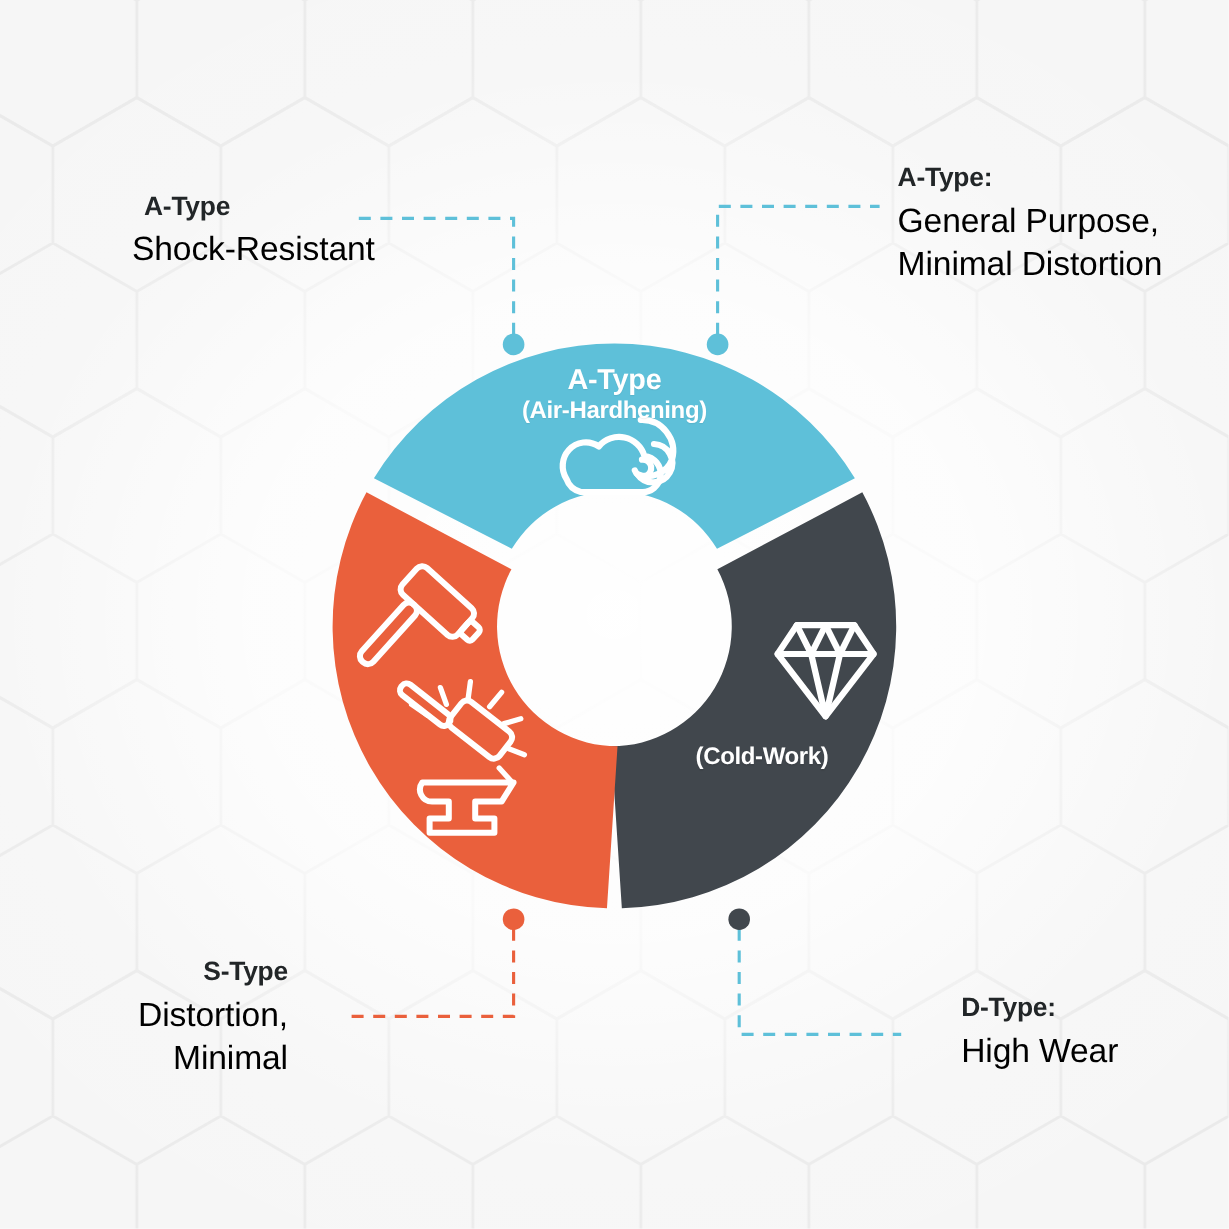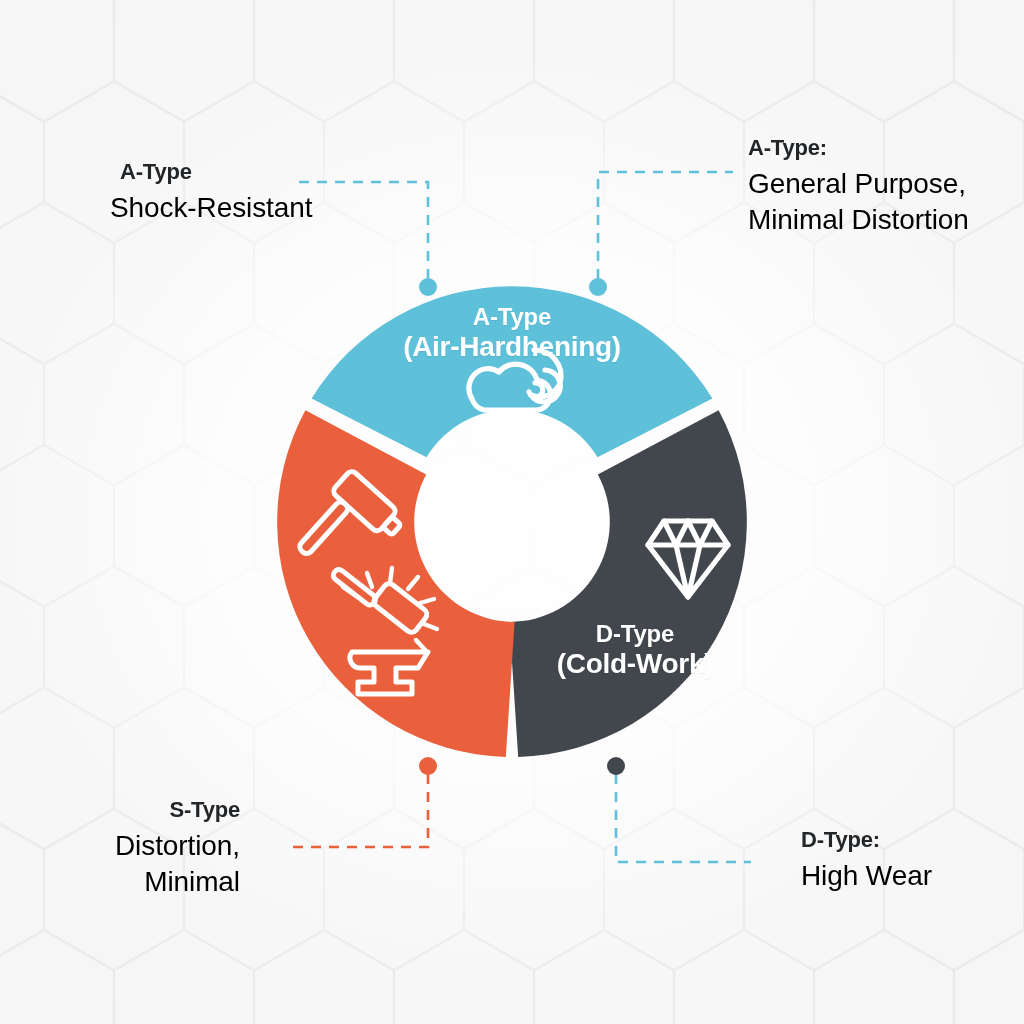--- a/index.html
+++ b/index.html
@@ -71,21 +71,21 @@
     position: absolute;
     z-index: 3;
     color: #ffffff;
     font-weight: bold;
     text-align: center;
     line-height: 1.16;
     pointer-events: none;
     text-shadow: 0 1px 1px rgba(0,0,0,0.07);
   }
   .seg-label .l1 { font-size: 24px; display: block; letter-spacing: -0.2px; }
-  .seg-label .l2 { font-size: 28px; display: block; letter-spacing: -0.3px; }
+  .seg-label .l2 { font-size: 20px; display: block; letter-spacing: -0.3px; }
   #seg-label-a { left: 382px; top: 303px; width: 260px; }
   #seg-label-d { left: 500px; top: 620px; width: 270px; }
 </style>
 </head>
 <body>
 
 <div id="stage">
 
   <svg id="hex-bg" width="1024" height="1024" viewBox="0 0 1024 1024">
     <defs>
@@ -205,21 +205,20 @@
       <circle cx="616" cy="766" r="9" fill="#41474d"></circle>
     </g>
   </svg>
 
   <div class="seg-label" id="seg-label-a">
     <span class="l1">A-Type</span>
     <span class="l2">(Air-Hardhening)</span>
   </div>
 
   <div class="seg-label" id="seg-label-d">
-    <span class="l1">D-Type</span>
     <span class="l2">(Cold-Work)</span>
   </div>
 
   <div class="callout" id="callout-tl">
     <span class="ttl">A-Type</span>
     <span class="desc">Shock-Resistant</span>
   </div>
 
   <div class="callout" id="callout-tr">
     <span class="ttl">A-Type:</span>

